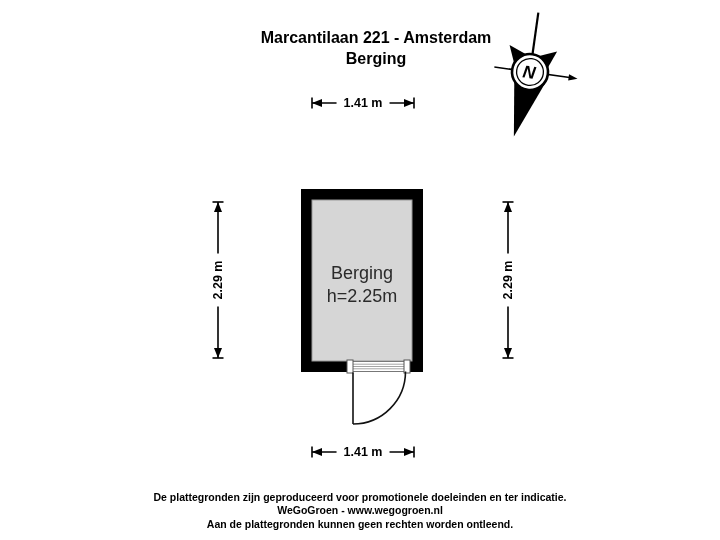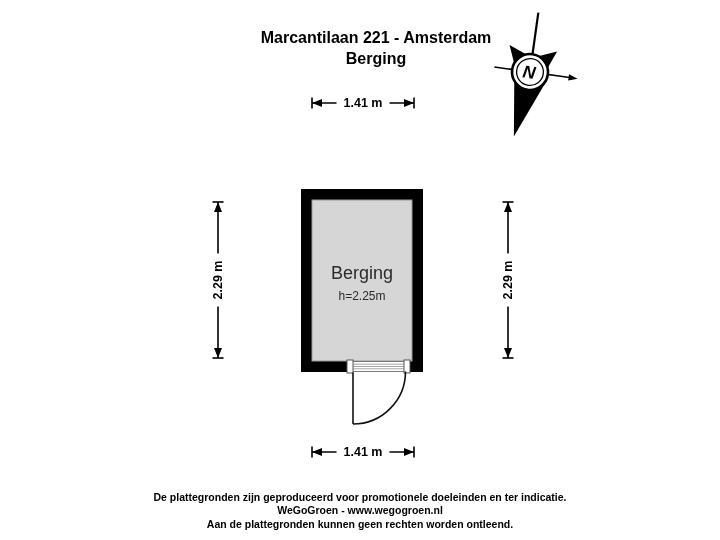--- a/index.html
+++ b/index.html
@@ -19,21 +19,21 @@
     text-align: center;
     font-size: 16px; font-weight: bold; line-height: 21px;
     color: #000;
   }
 
   .room-label {
     left: 312px; top: 262px; width: 100px;
     text-align: center; color: #2b2b2b;
   }
   .room-label .room-name { font-size: 18px; line-height: 22px; }
-  .room-label .room-h { font-size: 12px; line-height: 15px; margin-top: 5px; }
+  .room-label .room-h { font-size: 18px; line-height: 15px; margin-top: 5px; }
 
   .pill {
     background: #ffffff;
     border-radius: 8px;
     padding: 2px 7px;
     font-size: 12.5px;
     font-weight: bold;
     line-height: 1.15;
     white-space: nowrap;
     transform: translate(-50%, -50%);

